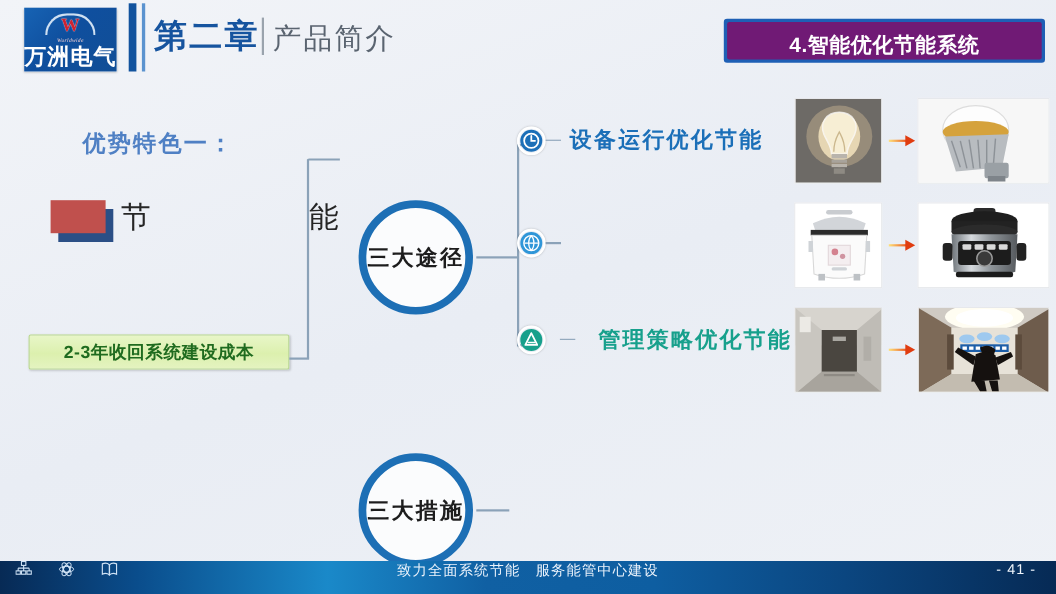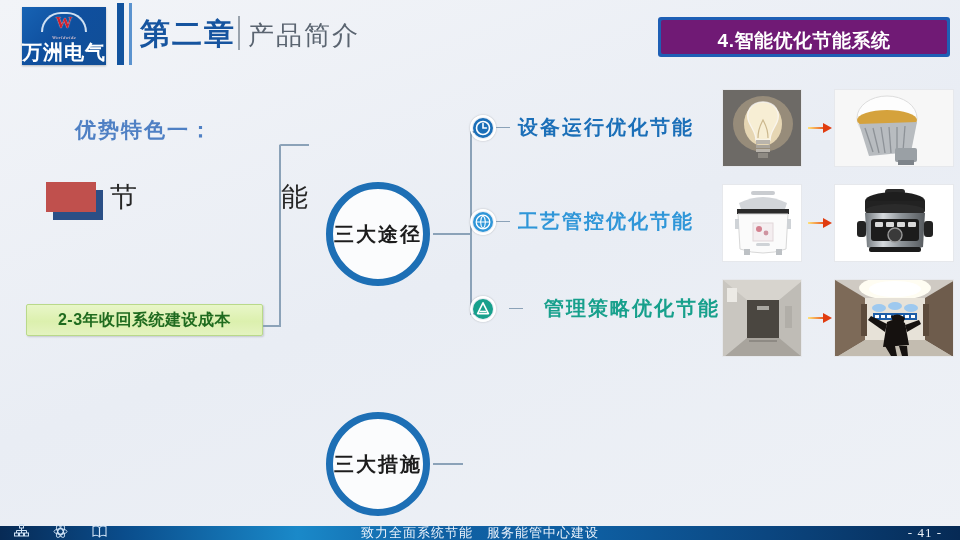--- a/index.html
+++ b/index.html
@@ -127,24 +127,24 @@
      background:linear-gradient(90deg,#ffe27a,#e8501a); }
   .arrow .head{ position:absolute; left:15px; top:1px; width:0; height:0;
      border-left:9px solid #e03c10; border-top:5px solid transparent; border-bottom:5px solid transparent; }
 
   
   .stmts{ position:absolute; left:466px; top:400px; }
   .stmts div{ font-size:19px; font-weight:bold; letter-spacing:.5px; line-height:31px; }
 
   
   .footer{
-    position:absolute; left:0; bottom:0; width:960px; height:14px;
+    position:absolute; left:0; bottom:0; width:960px; height:30px;
     background:linear-gradient(90deg,#072a55 0%,#0a4d8c 13%,#1a89c9 31%,#1060a3 46%,
                #0e5ea1 62%,#0b4680 80%,#062a55 100%);
-    display:flex; align-items:center;font-family:Liberation Serif, serif;
+    display:flex; align-items:flex-start;
   }
   .footer-icons{ position:absolute; left:14px; display:flex; gap:24px; align-items:center; }
   .footer-center{ width:100%; text-align:center; color:#eaf2fb; font-size:13px; letter-spacing:1px; }
   .footer-page{ position:absolute; right:18px; color:#eef4fb; font-size:13px; letter-spacing:1px; }
 </style>
 </head>
 <body>
 
 <div class="slide">
 
@@ -211,21 +211,20 @@
 
   <div class="item" id="item-1">
     <div class="bullet">
       <svg width="22" height="22" viewBox="0 0 22 22">
         <circle cx="11" cy="11" r="10" fill="#2f96d8"></circle>
         <circle cx="11" cy="11" r="6.8" fill="none" stroke="#fff" stroke-width="1.3"></circle>
         <path d="M4.6 11 H17.4 M11 4.3 C7.8 7.4 7.8 14.6 11 17.7 M11 4.3 C14.2 7.4 14.2 14.6 11 17.7" fill="none" stroke="#fff" stroke-width="1.1"></path>
       </svg>
     </div>
     <div class="dash"></div>
-    <div class="txt" style="color:#2f96d8">工艺管控优化节能</div>
   </div>
 
   <div class="item" id="item-2">
     <div class="bullet">
       <svg width="22" height="22" viewBox="0 0 22 22">
         <circle cx="11" cy="11" r="10" fill="#17a08c"></circle>
         <path d="M11 4.8 L16.4 15.6 H5.6 Z" fill="none" stroke="#fff" stroke-width="1.6" stroke-linejoin="round"></path>
         <path d="M7.6 13.4 H14.4" stroke="#fff" stroke-width="1.4"></path>
       </svg>
     </div>

